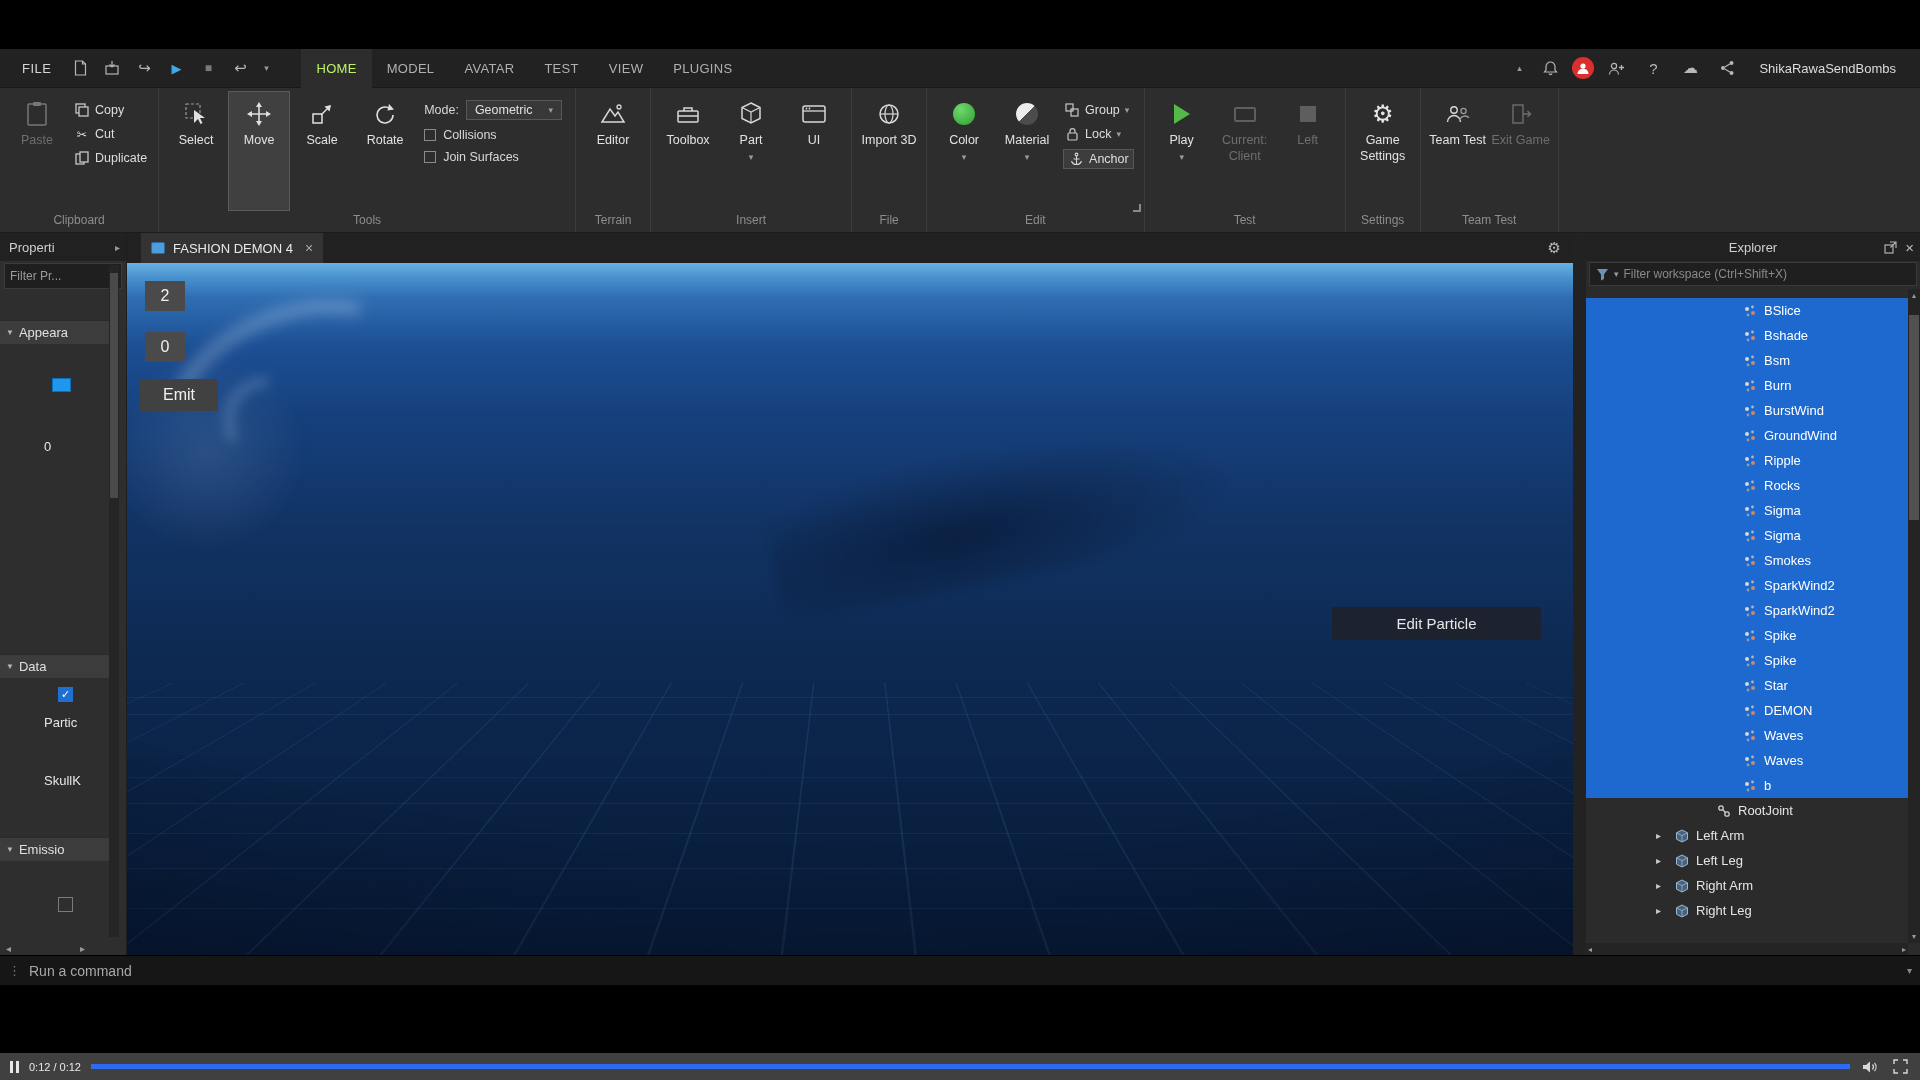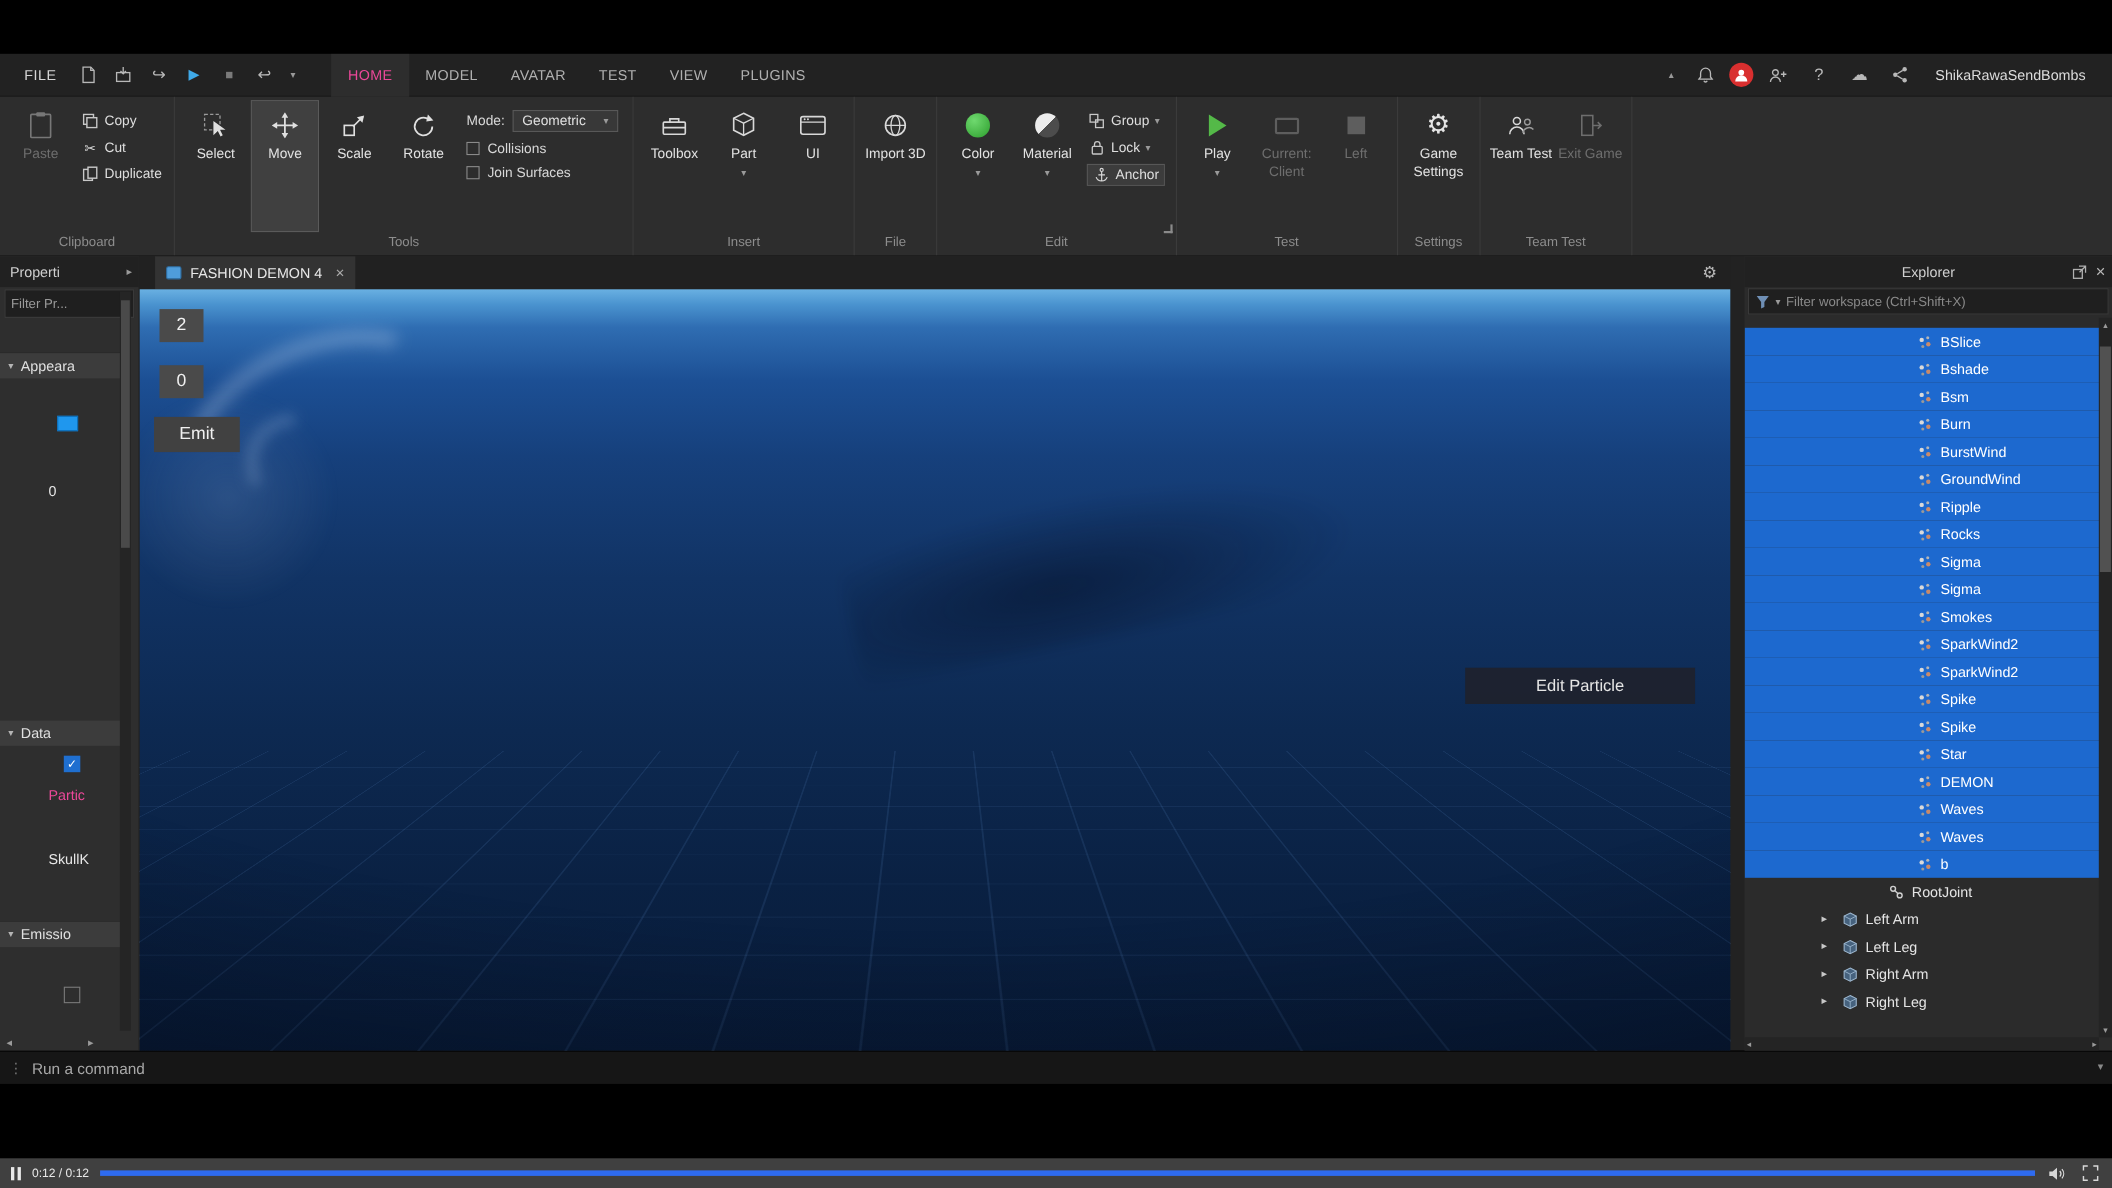--- a/index.html
+++ b/index.html
@@ -10,21 +10,21 @@
 
 
 .menubar{height:39px;background:#222;display:flex;align-items:center;padding:0 10px;gap:2px;border-bottom:1px solid #191919}
 .mb-file{padding:4px 12px;color:#d6d6d6;letter-spacing:.5px;cursor:default}
 .qicon{width:30px;height:26px;display:flex;align-items:center;justify-content:center;color:#b8b8b8;font-size:15px}
 .qicon.blue{color:#3fa9e8;font-size:13px}
 .qicon.grey{color:#7a7a7a;font-size:12px}
 .qicon.sm{width:18px;font-size:9px;color:#999}
 .rtabs{display:flex;margin-left:24px;height:39px}
 .rtab{padding:0 15px;display:flex;align-items:center;color:#b0b0b0;letter-spacing:.3px;cursor:default}
-.rtab.active{color:#ec4899;background:#2d2d2d}
+.rtab.active{color:#bef264;background:#2d2d2d}
 .mb-spacer{flex:1}
 .mb-right{display:flex;align-items:center;gap:7px}
 .avatar-dot{width:22px;height:22px;border-radius:50%;background:#d92f2f;display:flex;align-items:center;justify-content:center;overflow:hidden}
 .mb-user{color:#dcdcdc;margin:0 14px 0 10px;white-space:nowrap}
 
 
 .ribbon{height:145px;background:#2d2d2d;display:flex;border-bottom:1px solid #1c1c1c}
 .rgroup{display:flex;flex-direction:column;border-right:1px solid #3b3b3b;padding:4px 7px 0;position:relative}
 .rgroup-body{flex:1;display:flex;align-items:stretch;gap:3px}
 .rgroup-label{text-align:center;color:#8d8d8d;font-size:12px;padding:3px 2px 5px;white-space:nowrap}
@@ -55,21 +55,21 @@
 
 .props{width:127px;background:#2e2e2e;display:flex;flex-direction:column;position:relative;border-right:1px solid #1e1e1e;flex:none}
 .props .ph-title{padding-left:9px}
 .ph-caret{position:absolute;right:6px;color:#9a9a9a;font-size:10px}
 .filterbox{height:26px;margin:2px 4px;background:#1f1f1f;border:1px solid #3c3c3c;display:flex;align-items:center;padding:0 5px;color:#9a9a9a;font-size:12px;justify-content:space-between}
 .props-scroll{flex:1;position:relative;overflow:hidden}
 .sect{position:absolute;left:0;right:14px;height:24px;background:#3c3c3c;display:flex;align-items:center;gap:5px;padding-left:6px;color:#e0e0e0;font-size:13px;border-top:1px solid #2a2a2a}
 .sect .tri{font-size:8px;color:#b5b5b5}
 .swatch{position:absolute;left:52px;width:19px;height:14px;background:#1f97ee;border:1px solid #0d6eb8}
 .pval{position:absolute;color:#e6e6e6;font-size:13px}
-.pgrey{color:#ec4899}
+.pgrey{color:#e5e5e5}
 .props-vscroll{position:absolute;right:7px;top:32px;bottom:18px;width:10px;background:#252525}
 .props-vthumb{position:absolute;top:8px;left:1px;width:8px;height:225px;background:#4a4a4a}
 .corner-arrow{position:absolute;bottom:1px;color:#9a9a9a;font-size:10px}
 
 
 .vcol{flex:1;display:flex;flex-direction:column;min-width:0;border-right:13px solid #222}
 .tabbar{height:30px;background:#212121;display:flex;align-items:center;position:relative;flex:none}
 .vtab{height:30px;margin-left:14px;background:#333;display:flex;align-items:center;gap:8px;padding:0 10px;color:#e8e8e8;font-size:13px}
 .vtab-ico{width:14px;height:12px;background:#4f9ddb;border:1px solid #2f6da0;border-radius:2px}
 .vtab-close{color:#aaa;font-size:14px;margin-left:4px}
@@ -299,20 +299,34 @@
             </div>
             <div class="modeRow">
               <span class="chk"></span>
               <span>Join Surfaces</span>
             </div>
           </div>
         </div>
         <div class="rgroup-label">Tools</div>
       </div>
 
+      <div class="rgroup">
+        <div class="rgroup-body">
+          <div class="bigbtn">
+            <span class="bicon">
+              <svg width="26" height="24" viewBox="0 0 26 24">
+                  <polygon points="2,20 10,7 15,14 18,10 24,20" fill="none" stroke="#d8d8d8" stroke-width="1.5"></polygon>
+                  <circle cx="19" cy="5" r="2" fill="none" stroke="#d8d8d8" stroke-width="1.3"></circle>
+                </svg>
+            </span>
+            <span>Editor</span>
+          </div>
+        </div>
+        <div class="rgroup-label">Terrain</div>
+      </div>
 
       <div class="rgroup">
         <div class="rgroup-body">
           <div class="bigbtn">
             <span class="bicon">
               <svg width="26" height="24" viewBox="0 0 26 24">
                   <rect x="3" y="9" width="20" height="11" rx="1" fill="none" stroke="#d8d8d8" stroke-width="1.5"></rect>
                   <path d="M9 9V6h8v3M3 14h20" fill="none" stroke="#d8d8d8" stroke-width="1.5"></path>
                 </svg>
             </span>

